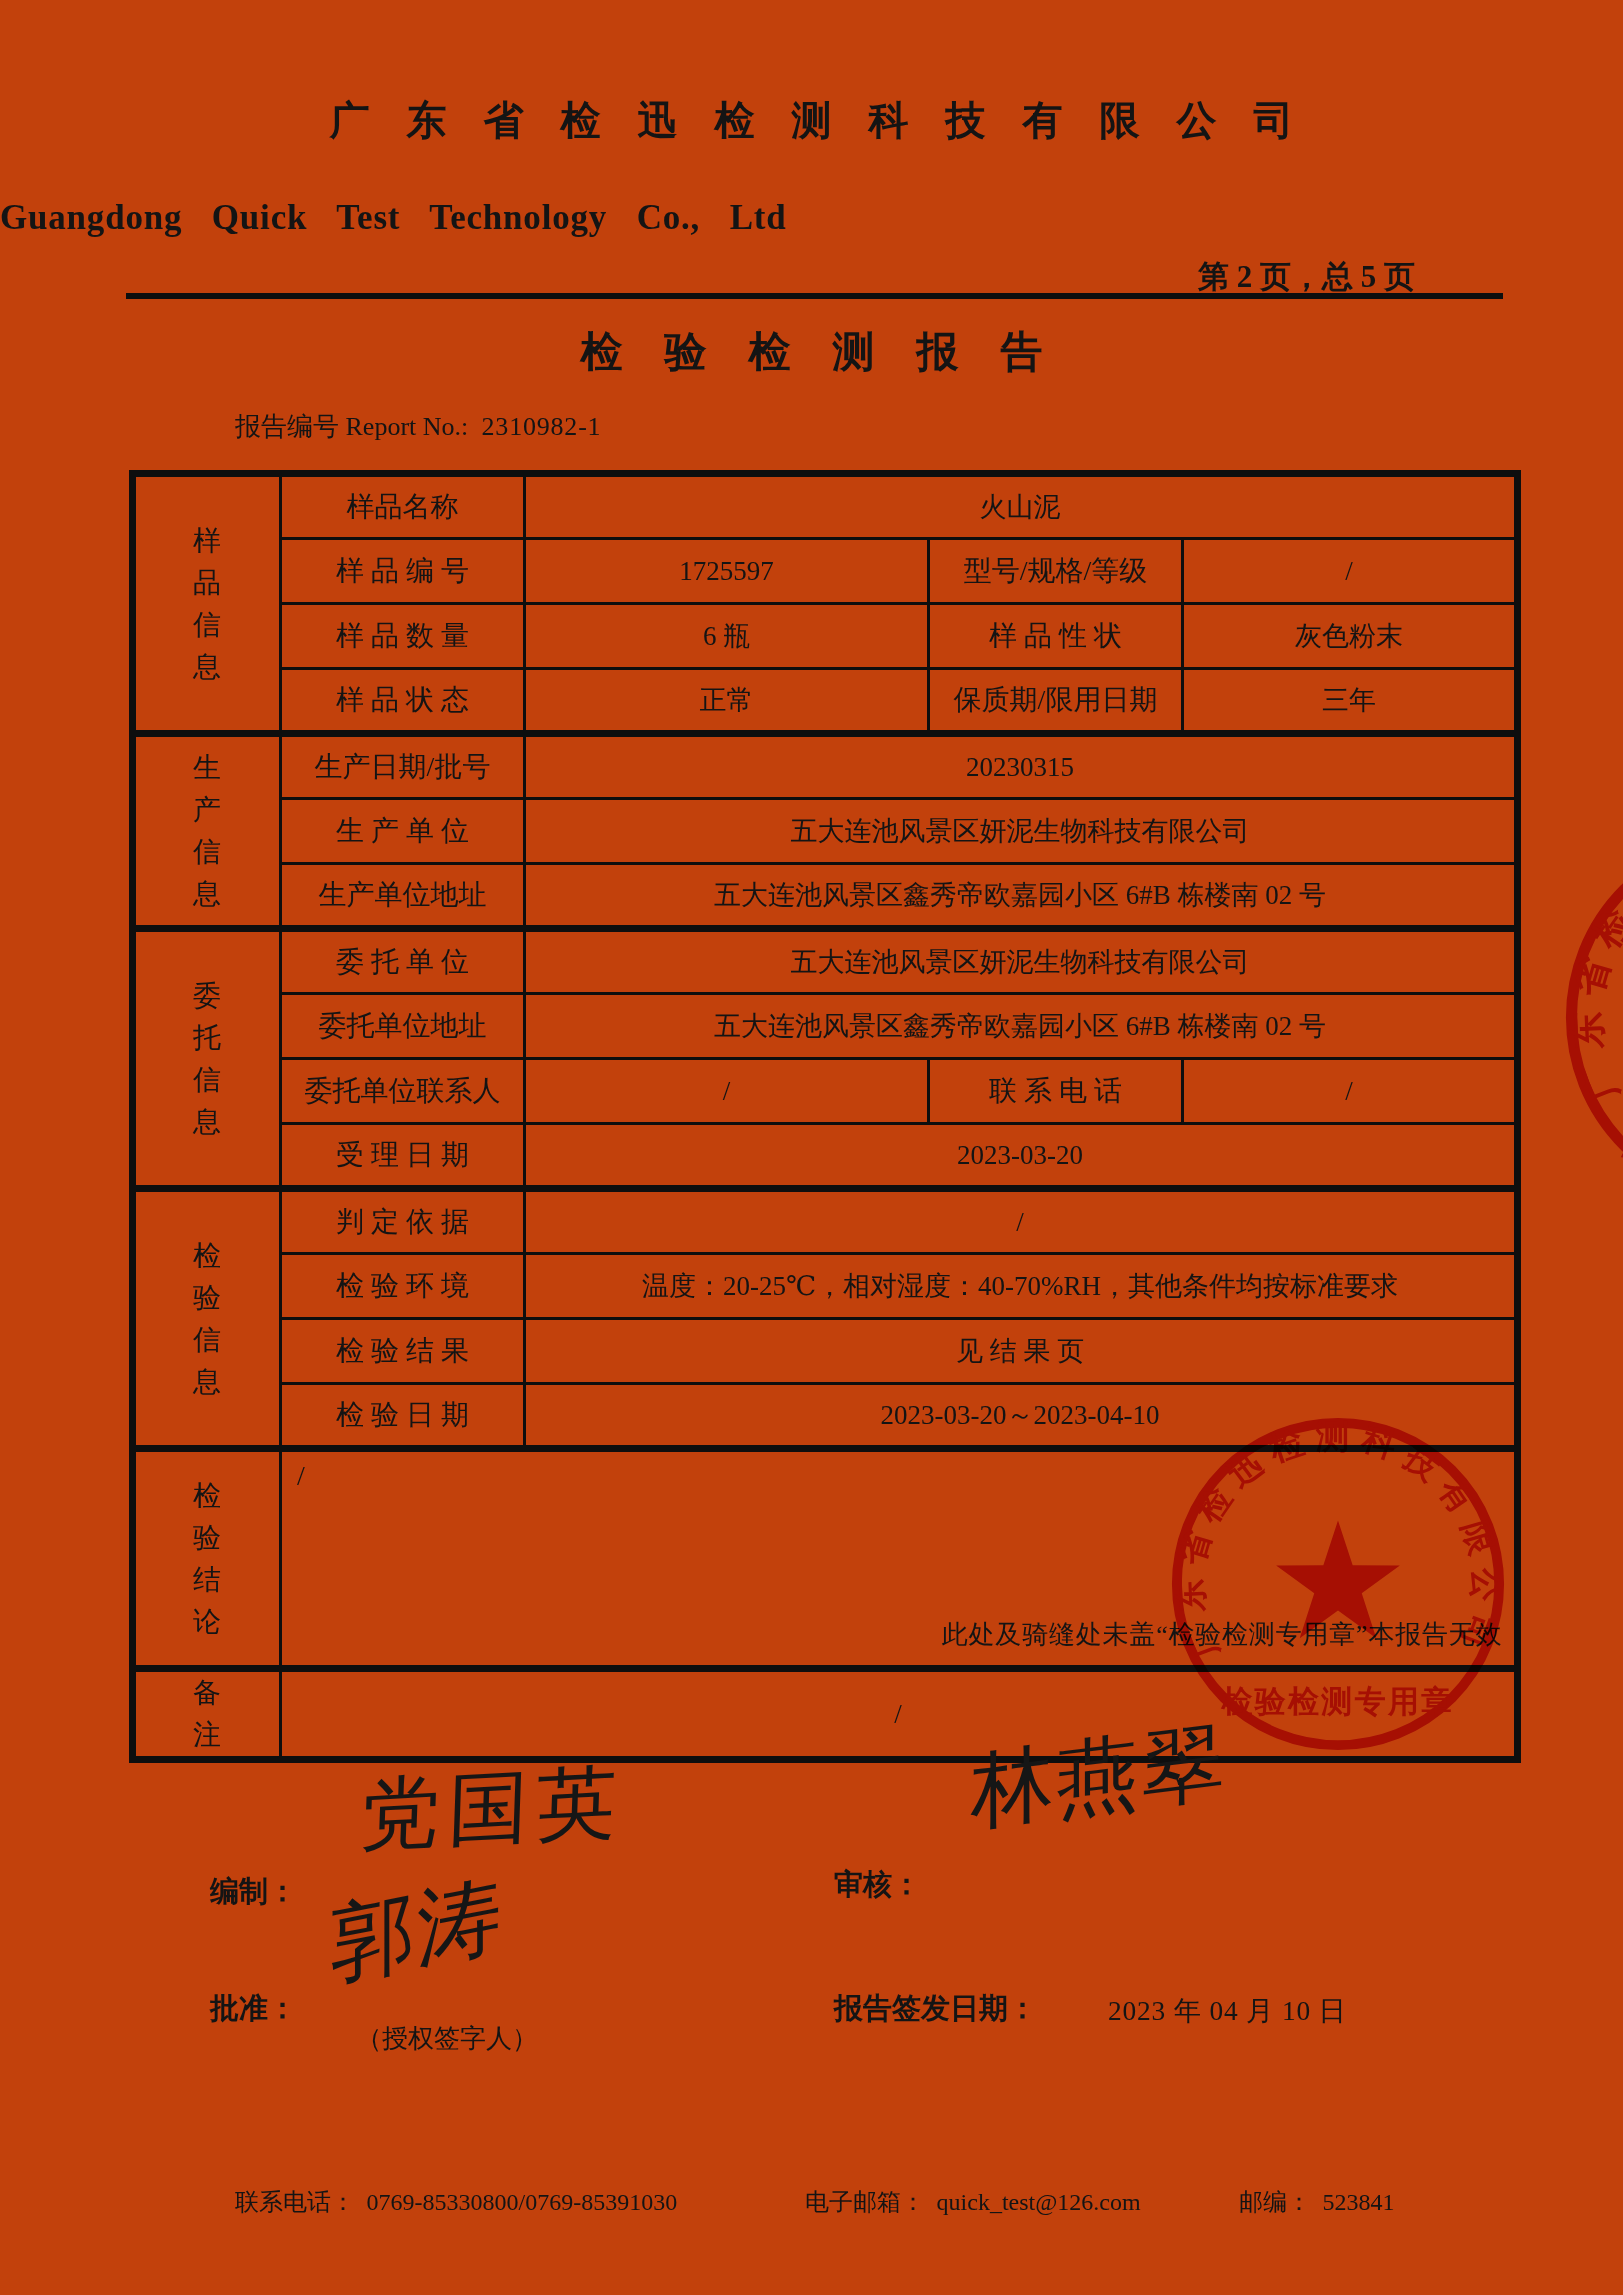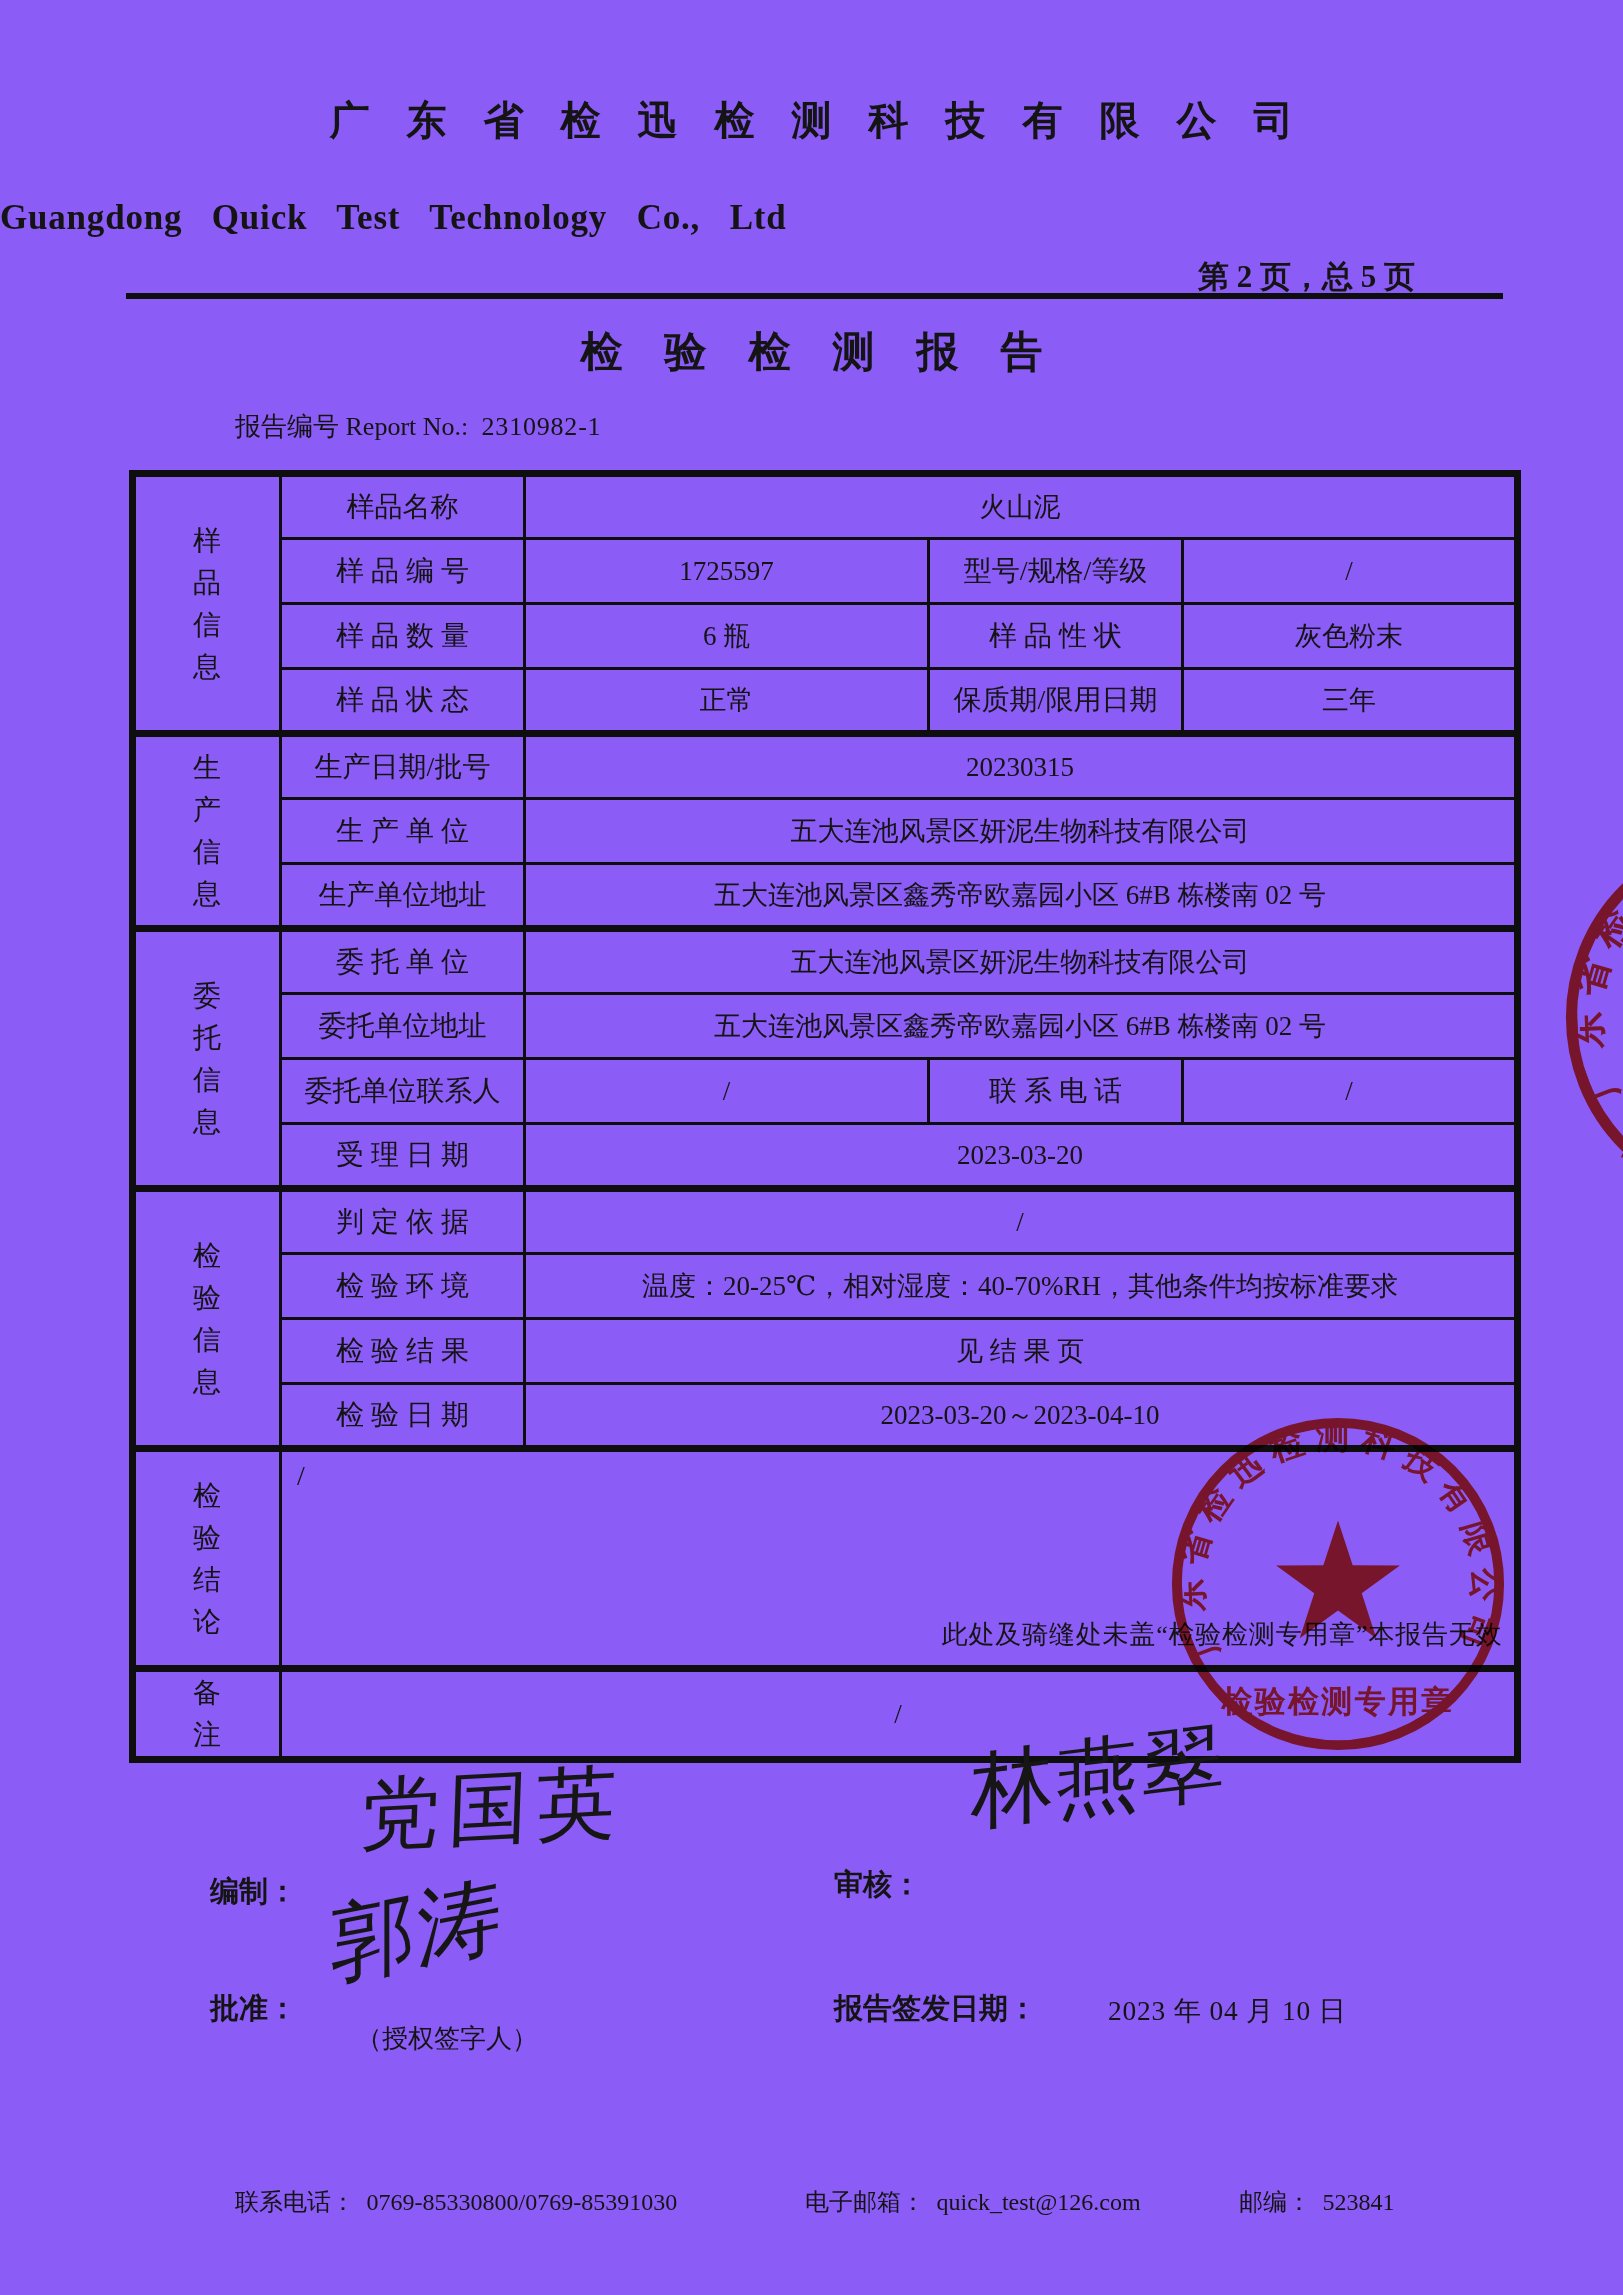--- a/index.html
+++ b/index.html
@@ -1,18 +1,18 @@
 <!DOCTYPE html>
 <html style="--stamp-color: #d7281e;font-size:13.3px"><head>
 <meta charset="utf-8">
 <style>
   :root{ --stamp-color:#d7281e; --ink:#141414; --line:#0e0e0e; }
   html,body{margin:0;padding:0;background:#888;}
   .page{
-    position:relative; width:1623px; height:2295px; background:#8b5cf6;
+    position:relative; width:1623px; height:2295px; background:#c2410c;
     overflow:hidden; font-family:"Liberation Serif","DejaVu Serif",serif;
     color:var(--ink);
   }
   
   .company-cn{position:absolute; top:93px; left:0; width:100%; text-align:center;
     font-size:40px; font-weight:600; letter-spacing:37px; text-indent:37px; white-space:nowrap;}
   .company-en{position:absolute; top:198px; left:0; width:100%; 
     font-size:35px; font-weight:600; word-spacing:20px; letter-spacing:0.8px;}
   .page-info{position:absolute; top:256px; right:208px; font-size:31px; font-weight:600;}
   .head-rule{position:absolute; top:293px; left:126px; width:1377px; height:5.8px; background:var(--line);}

